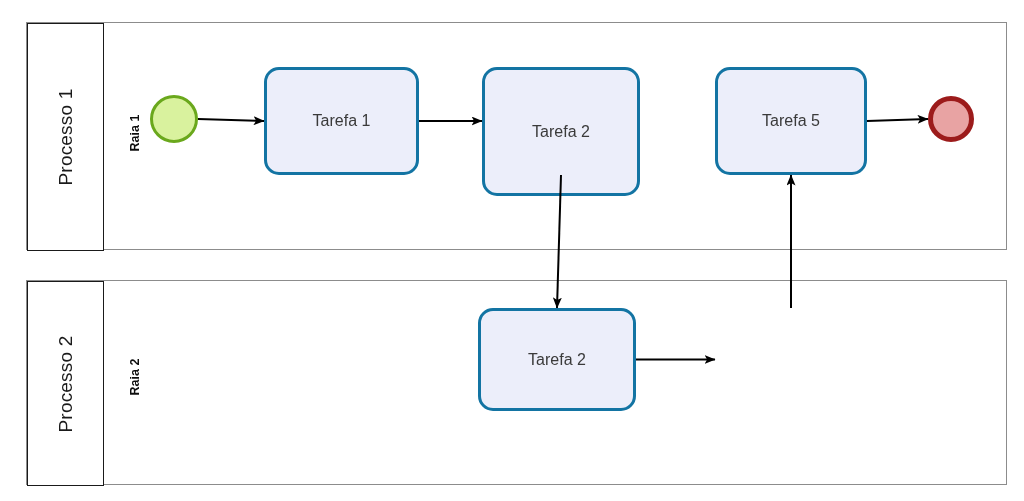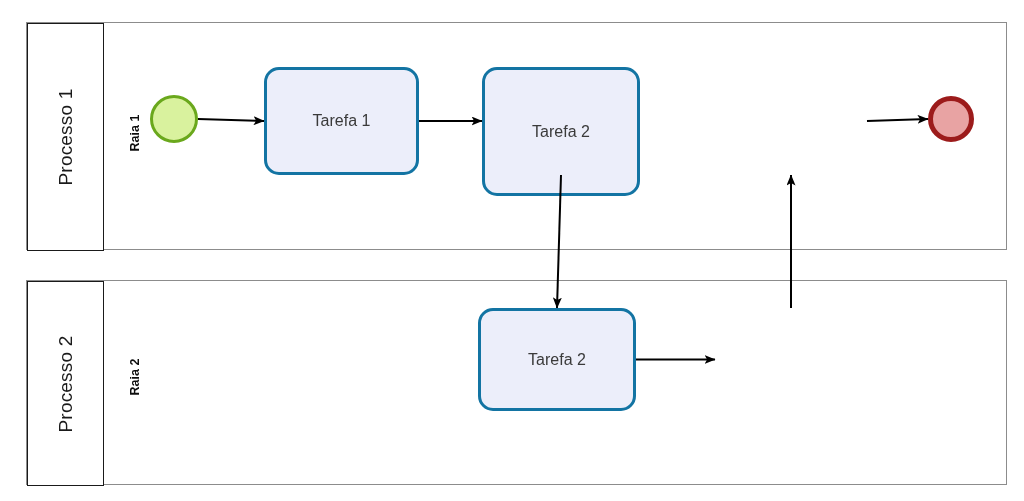--- a/index.html
+++ b/index.html
@@ -122,20 +122,23 @@
   <div class="event start" id="start-event" style="left: 150px; top: 95px; width: 48px; height: 48px;"></div>
 
   <div class="event end" id="end-event" style="left: 928px; top: 96px; width: 46px; height: 46px;"></div>
 
   <div class="task" id="task-tarefa-1" style="left: 264px; top: 67px; width: 155px; height: 108px;">
     <span>Tarefa 1</span>
   </div>
   <div class="task" id="task-tarefa-2" style="left: 482px; top: 67px; width: 158px; height: 129px;">
     <span>Tarefa 2</span>
   </div>
+  <div class="task" id="task-tarefa-5" style="left: 715px; top: 67px; width: 152px; height: 108px;">
+    <span>Tarefa 5</span>
+  </div>
   <div class="task" id="task-tarefa-3" style="left: 478px; top: 308px; width: 158px; height: 103px;">
     <span>Tarefa 2</span>
   </div>
 
   <svg id="flows">
     <defs>
       <marker id="arrowhead" markerWidth="11" markerHeight="9" refX="10.5" refY="4.5" orient="auto" markerUnits="userSpaceOnUse">
         <path d="M0,0 L11,4.5 L0,9 L2.6,4.5 Z" fill="#000000"></path>
       </marker>
     </defs>

